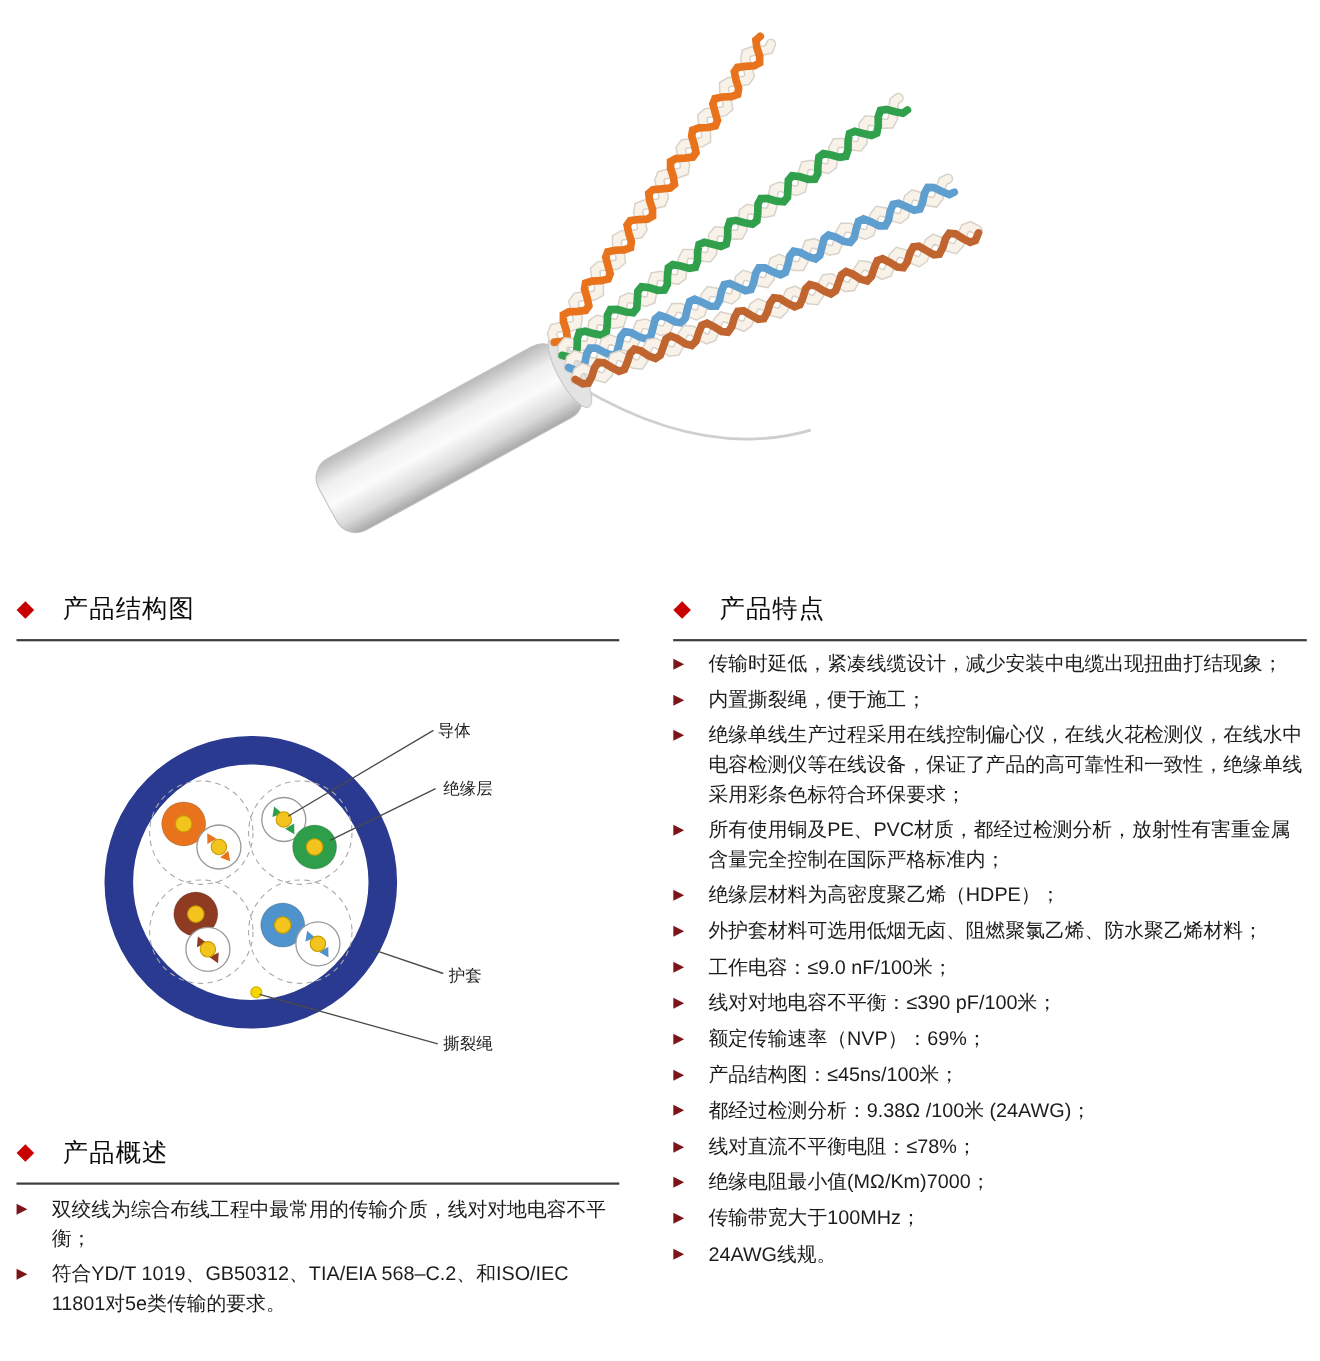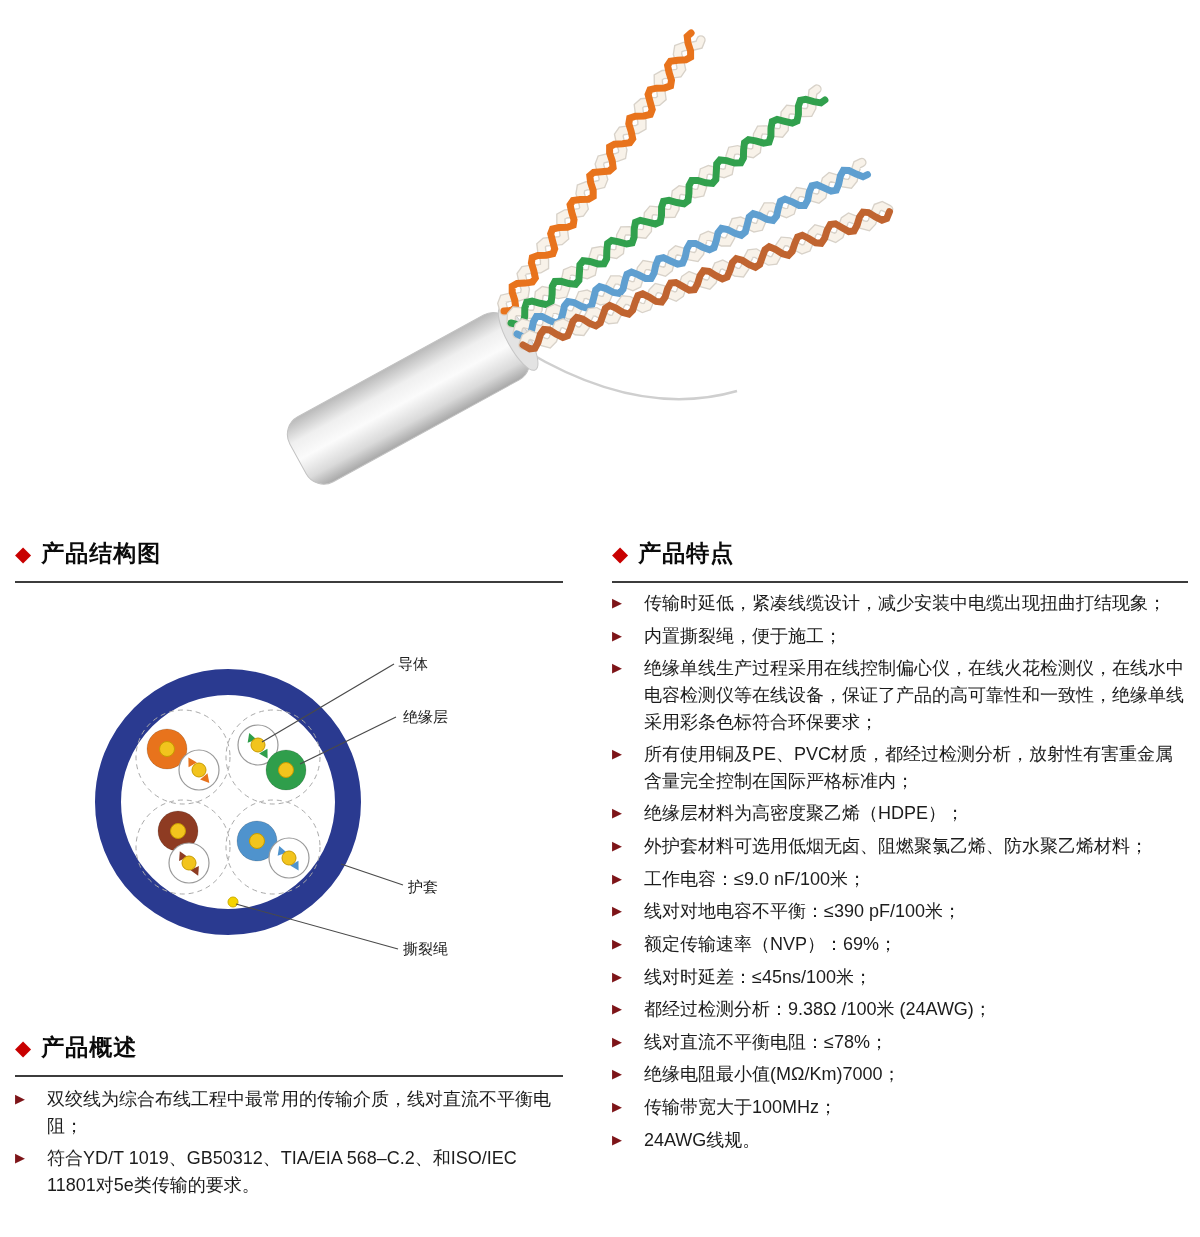--- a/index.html
+++ b/index.html
@@ -12,21 +12,21 @@
   .page { position:absolute; inset:0; background:#fff; }
 
   .hero-svg { position:absolute; left:250px; top:15px; }
   .diagram-svg { position:absolute; left:15px; top:612px; }
 
   .sec-header {
     position:absolute; display:flex; align-items:center; gap:10px;
     border-bottom:2px solid #3c3c3c; padding-bottom:12px;
   }
   .sec-header .diamond { color:var(--accent,#c80000); font-size:21px; line-height:1; }
-  .sec-header h2 { font-size:23px; font-weight:bold; color:#0b0b0b; letter-spacing:1px; }
+  .sec-header h2 { font-size:23px; font-weight:normal; color:#0b0b0b; letter-spacing:1px;margin-left:16px; }
 
   .bullet-list { position:absolute; list-style:none; }
   .bullet-list li {
     display:flex; align-items:flex-start;
     margin-bottom:6px; font-size:18px; line-height:1.48; color:#1c1c1c;
   }
   .bullet-list .tri {
     flex:0 0 32px; width:32px; color:var(--maroon,#7d1418);
     font-size:13px; line-height:26px;
   }
@@ -156,21 +156,21 @@
 
     <text x="383" y="57" class="dlabel">导体</text>
     <text x="388" y="110" class="dlabel">绝缘层</text>
     <text x="393" y="280" class="dlabel">护套</text>
     <text x="388" y="342" class="dlabel">撕裂绳</text>
   </svg>
 
   <ul class="bullet-list" style="left:15px; top:1086px; width:548px">
     <li>
       <span class="tri">▶</span>
-      <span class="txt">双绞线为综合布线工程中最常用的传输介质，线对直流不平衡电阻；</span>
+      <span class="txt">双绞线为综合布线工程中最常用的传输介质，线对对地电容不平衡；</span>
     </li>
     <li>
       <span class="tri">▶</span>
       <span class="txt">符合YD/T 1019、GB50312、TIA/EIA 568–C.2、和ISO/IEC 11801对5e类传输的要求。</span>
     </li>
   </ul>
 
   <ul class="bullet-list" style="left:612px; top:590px; width:576px">
     <li>
       <span class="tri">▶</span>
@@ -203,21 +203,21 @@
     <li>
       <span class="tri">▶</span>
       <span class="txt">线对对地电容不平衡：≤390 pF/100米；</span>
     </li>
     <li>
       <span class="tri">▶</span>
       <span class="txt">额定传输速率（NVP）：69%；</span>
     </li>
     <li>
       <span class="tri">▶</span>
-      <span class="txt">线对时延差：≤45ns/100米；</span>
+      <span class="txt">产品结构图：≤45ns/100米；</span>
     </li>
     <li>
       <span class="tri">▶</span>
       <span class="txt">都经过检测分析：9.38Ω /100米 (24AWG)；</span>
     </li>
     <li>
       <span class="tri">▶</span>
       <span class="txt">线对直流不平衡电阻：≤78%；</span>
     </li>
     <li>

